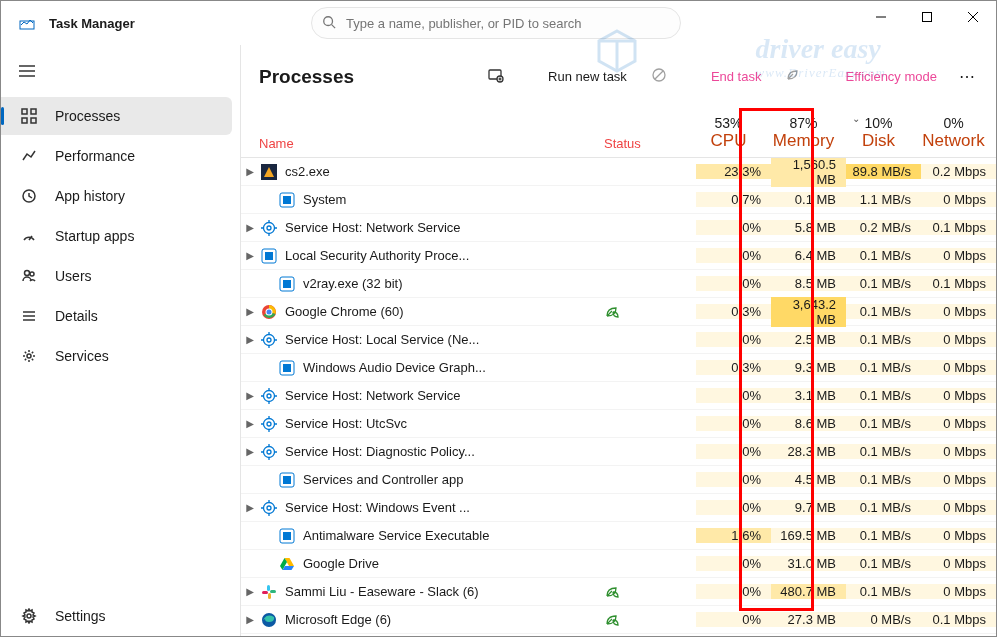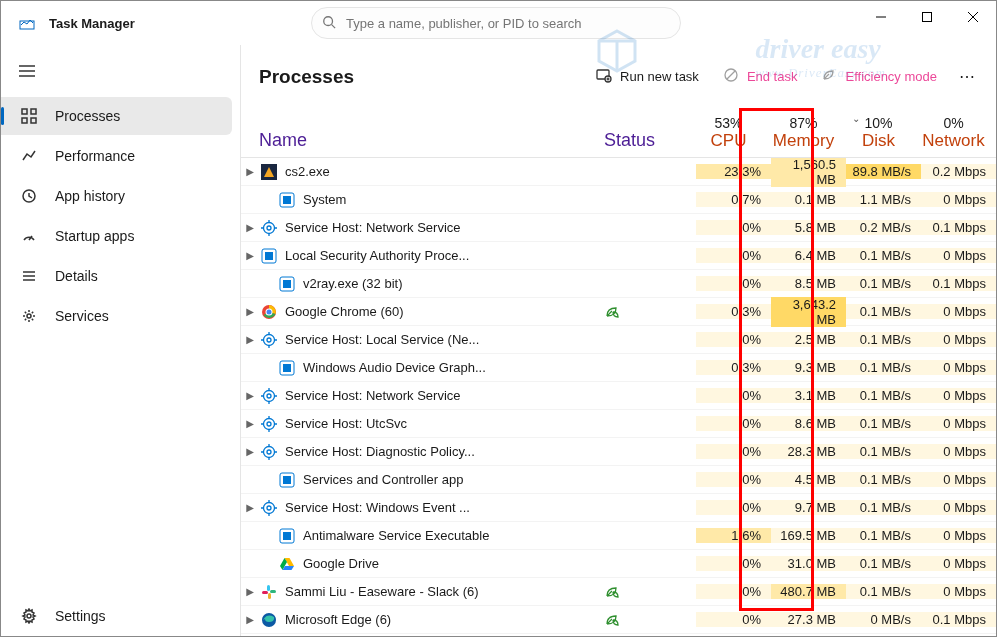--- a/index.html
+++ b/index.html
@@ -121,20 +121,21 @@
   font-size: 19px;
   font-weight: 600;
   flex: 1;
 }
 .tbtn {
   display: flex;
   align-items: center;
   padding: 6px 10px;
   margin-left: 4px;
   font-size: 13px;
+  gap: 36px;
 }
 .tbtn.disabled { color: #ec4899; }
 .tbtn .icon { margin-right: 8px; }
 .more-btn { padding: 6px 8px; font-size: 16px; letter-spacing: 1px; }
 .table-wrap {
   flex: 1;
   overflow-y: scroll;
   position: relative;
 }
 .table-wrap::-webkit-scrollbar { width: 14px; }
@@ -147,21 +148,21 @@
   padding-bottom: 6px;
   position: sticky;
   top: 0;
   background: #fff;
 }
 .col-name { flex: 1; padding-left: 18px; }
 .col-status { width: 92px; }
 .col-num { width: 75px; text-align: center; padding-right: 10px; }
 .thead .col-num .pct { display: block; font-size: 14px; }
 .thead .col-num .lbl { display: block; font-size: 17px; color: #c2410c; }
-.thead .col-name, .thead .col-status { font-size: 18px; color: #4c1d95; }
+.thead .col-name, .thead .col-status { font-size: 13px; color: #ef4444; }
 .row {
   display: flex;
   height: 28px;
   align-items: center;
   border-bottom: 1px solid #f3f3f3;
   font-size: 13px;
 }
 .row .expander {
   width: 18px;
   text-align: center;
@@ -314,20 +315,30 @@
       <span class="icon">
           <svg width="16" height="16" fill="none" stroke="#333" stroke-width="1.5">
             <path d="M3 12 A6 6 0 0 1 13 12"></path>
             <line x1="8" y1="12" x2="11" y2="8"></line>
           </svg>
         </span>
       <span class="label">Startup apps</span>
     </div>
     <div class="navitem">
       <span class="icon">
+          <svg width="16" height="16" fill="none" stroke="#333" stroke-width="1.5">
+            <circle cx="6" cy="5" r="2.5"></circle>
+            <circle cx="11" cy="6" r="2"></circle>
+            <path d="M2 13 A4 4 0 0 1 10 13 M9 13 A3 3 0 0 1 14 13"></path>
+          </svg>
+        </span>
+      <span class="label">Users</span>
+    </div>
+    <div class="navitem">
+      <span class="icon">
           <svg width="16" height="16" stroke="#333" stroke-width="1.5">
             <line x1="2" y1="4" x2="14" y2="4"></line>
             <line x1="2" y1="8" x2="14" y2="8"></line>
             <line x1="2" y1="12" x2="14" y2="12"></line>
           </svg>
         </span>
       <span class="label">Details</span>
     </div>
     <div class="navitem">
       <span class="icon">

